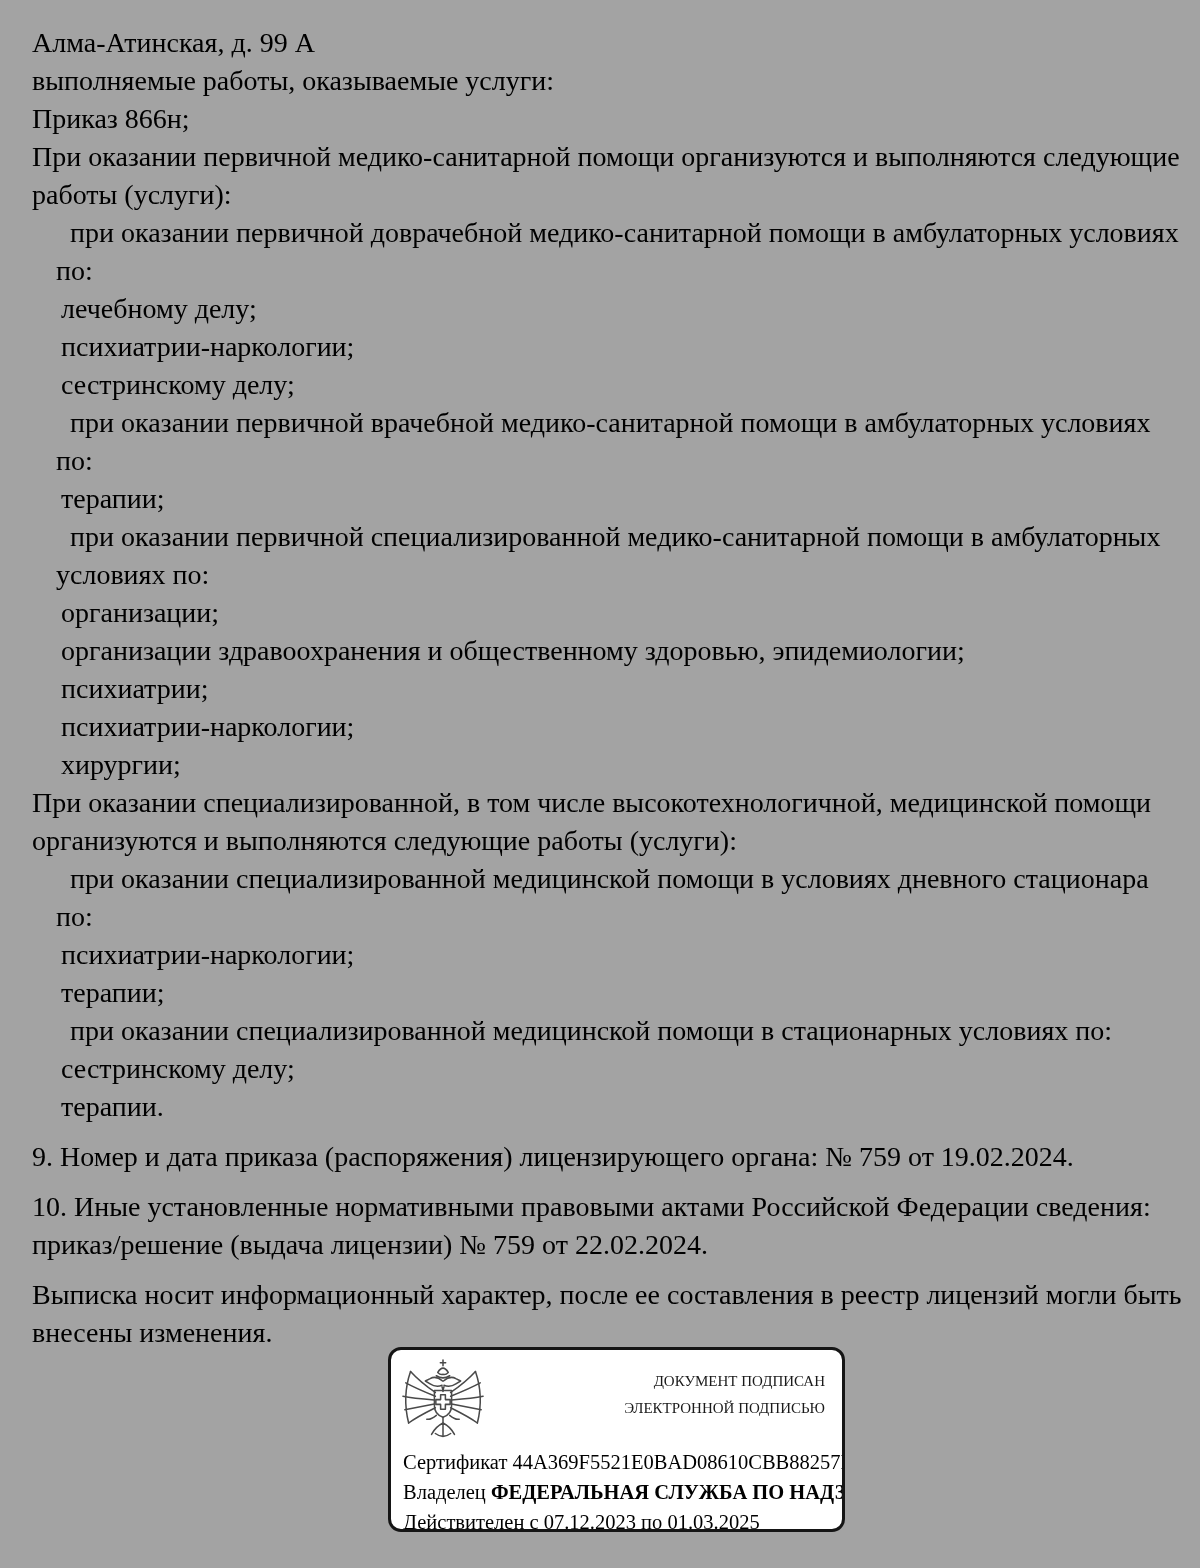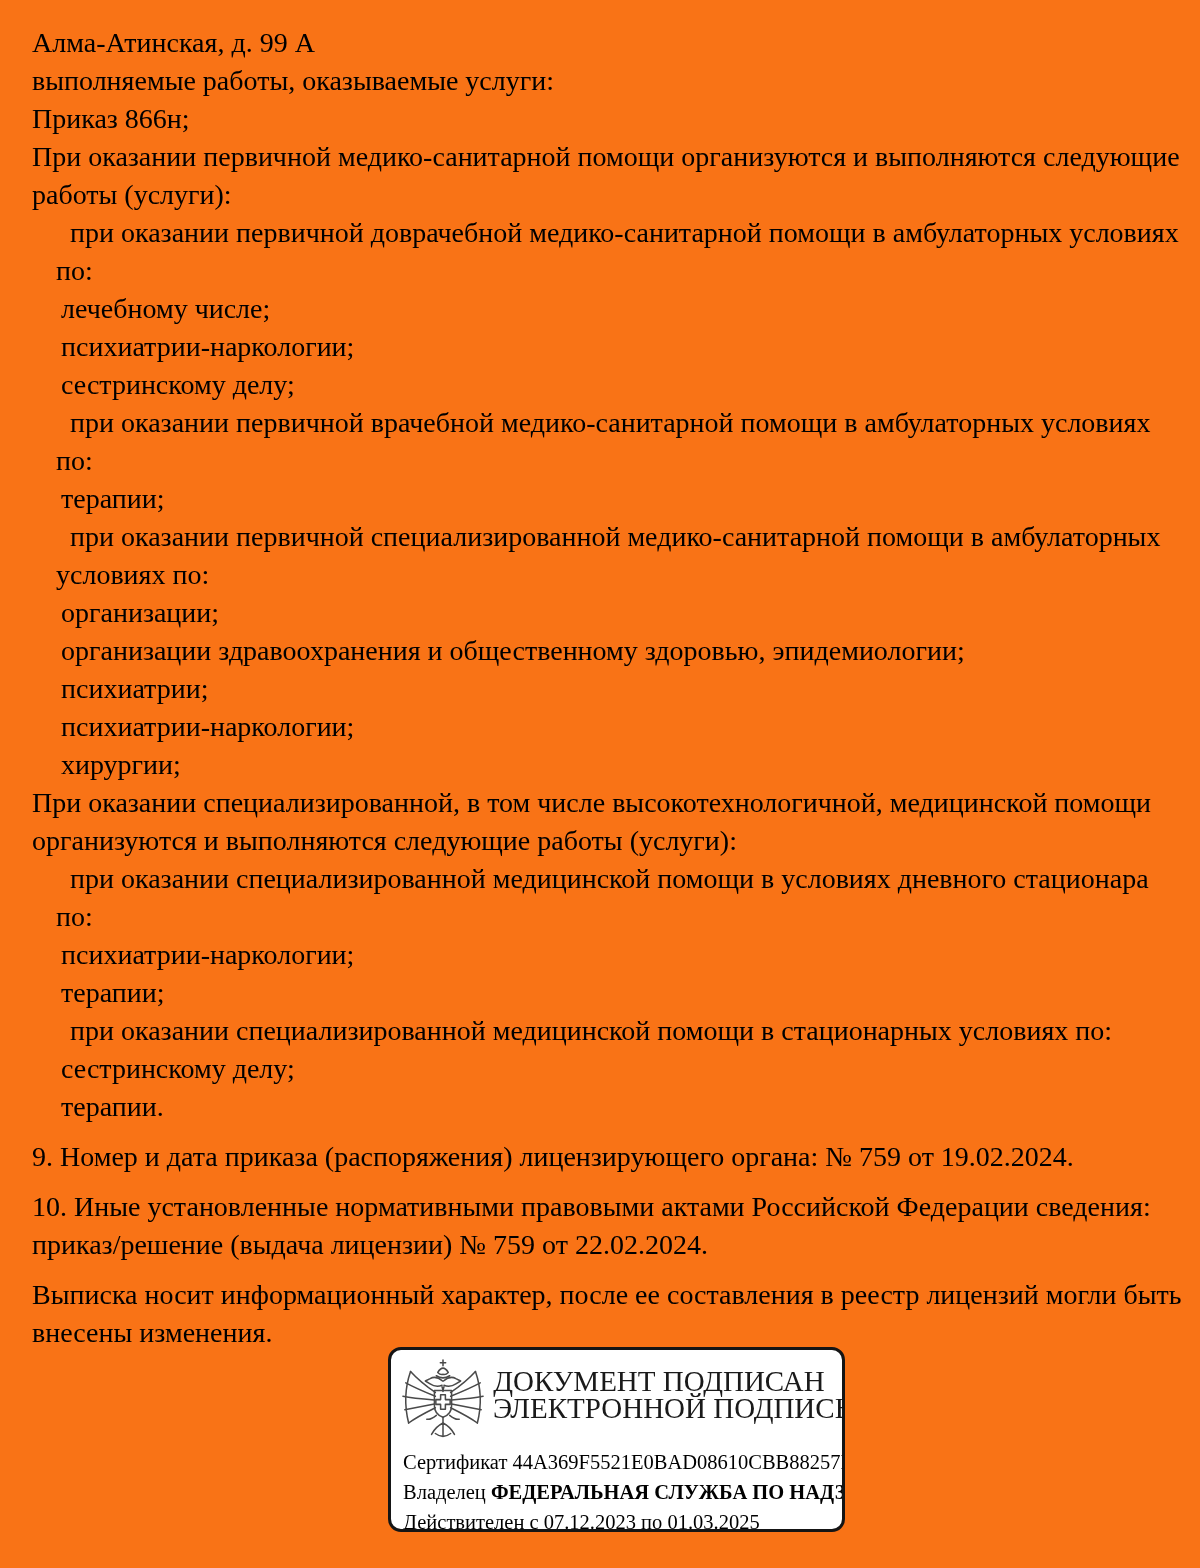--- a/index.html
+++ b/index.html
@@ -1,20 +1,20 @@
 <!DOCTYPE html>
 <html><head>
 <meta charset="utf-8">
 <style>
   html, body { margin: 0; padding: 0; background: #ffffff; }
   .page {
     position: relative;
     width: 1200px;
     height: 1568px;
-    background: #f97316;
+    background: #a3a3a3;
     overflow: hidden;
     font-family: "Liberation Serif", "DejaVu Serif", serif;
     color: #000000;
   }
   .doc-text {
     position: absolute;
     left: 0; top: 0;
     width: 1200px;
     box-sizing: border-box;
     padding: 24px 14px 0 32px;
@@ -44,22 +44,22 @@
     left: 10px;
     top: 7px;
     width: 84px;
     height: 90px;
   }
   .stamp-title {
     position: absolute;
     left: 102px;
     top: 18px;
     width: 332px;
-    text-align: center;
-    font-size: 29px;
+    text-align: right;
+    font-size: 15px;
     line-height: 27px;
     color: #1a1a1a;
     white-space: nowrap;
   }
   .stamp-info {
     position: absolute;
     left: 12px;
     top: 97px;
     right: -200px;           
     font-size: 20.5px;
@@ -74,21 +74,21 @@
 
 <div class="page">
 
   <div class="doc-text">
 
   <p class="line l0">Алма-Атинская, д. 99 А</p>
       <p class="line l0">выполняемые работы, оказываемые услуги:</p>
       <p class="line l0">Приказ 866н;</p>
       <p class="line l0">При оказании первичной медико-санитарной помощи организуются и выполняются следующие работы (услуги):</p>
       <p class="line l1">при оказании первичной доврачебной медико-санитарной помощи в амбулаторных условиях по:</p>
-      <p class="line l2">лечебному числе;</p>
+      <p class="line l2">лечебному делу;</p>
       <p class="line l2">психиатрии-наркологии;</p>
       <p class="line l2">сестринскому делу;</p>
       <p class="line l1">при оказании первичной врачебной медико-санитарной помощи в амбулаторных условиях по:</p>
       <p class="line l2">терапии;</p>
       <p class="line l1">при оказании первичной специализированной медико-санитарной помощи в амбулаторных условиях по:</p>
       <p class="line l2">организации;</p>
       <p class="line l2">организации здравоохранения и общественному здоровью, эпидемиологии;</p>
       <p class="line l2">психиатрии;</p>
       <p class="line l2">психиатрии-наркологии;</p>
       <p class="line l2">хирургии;</p>

